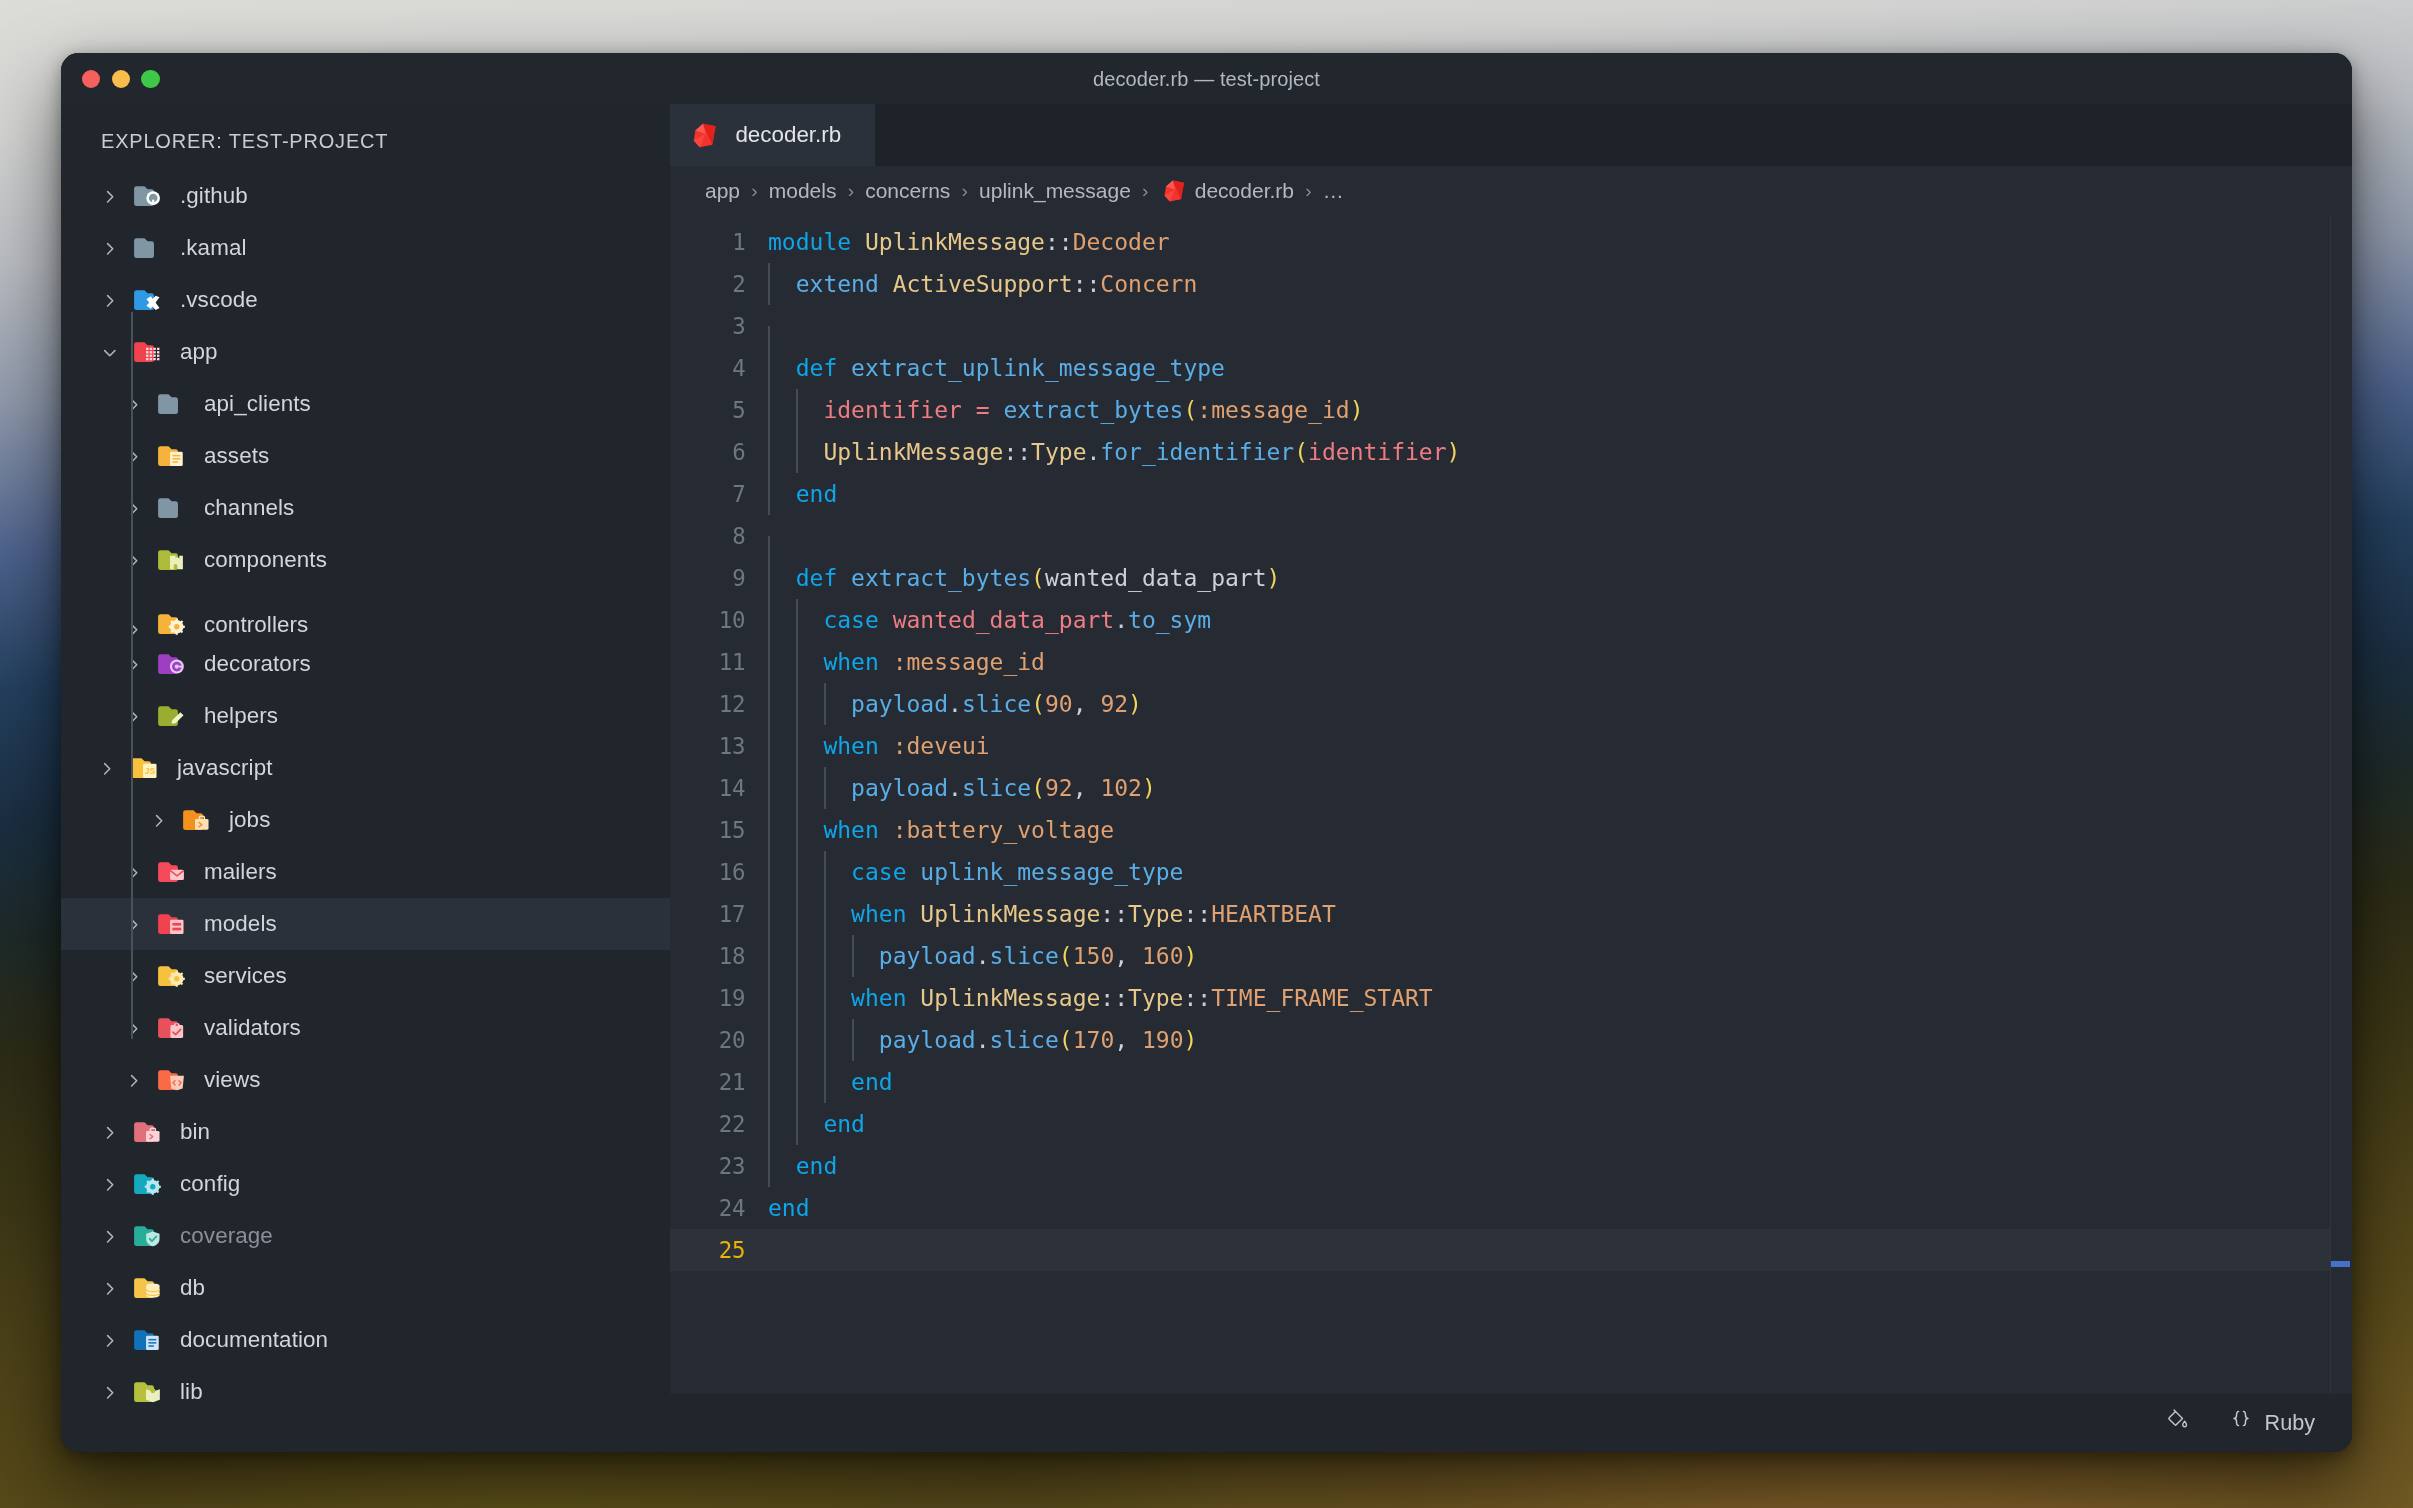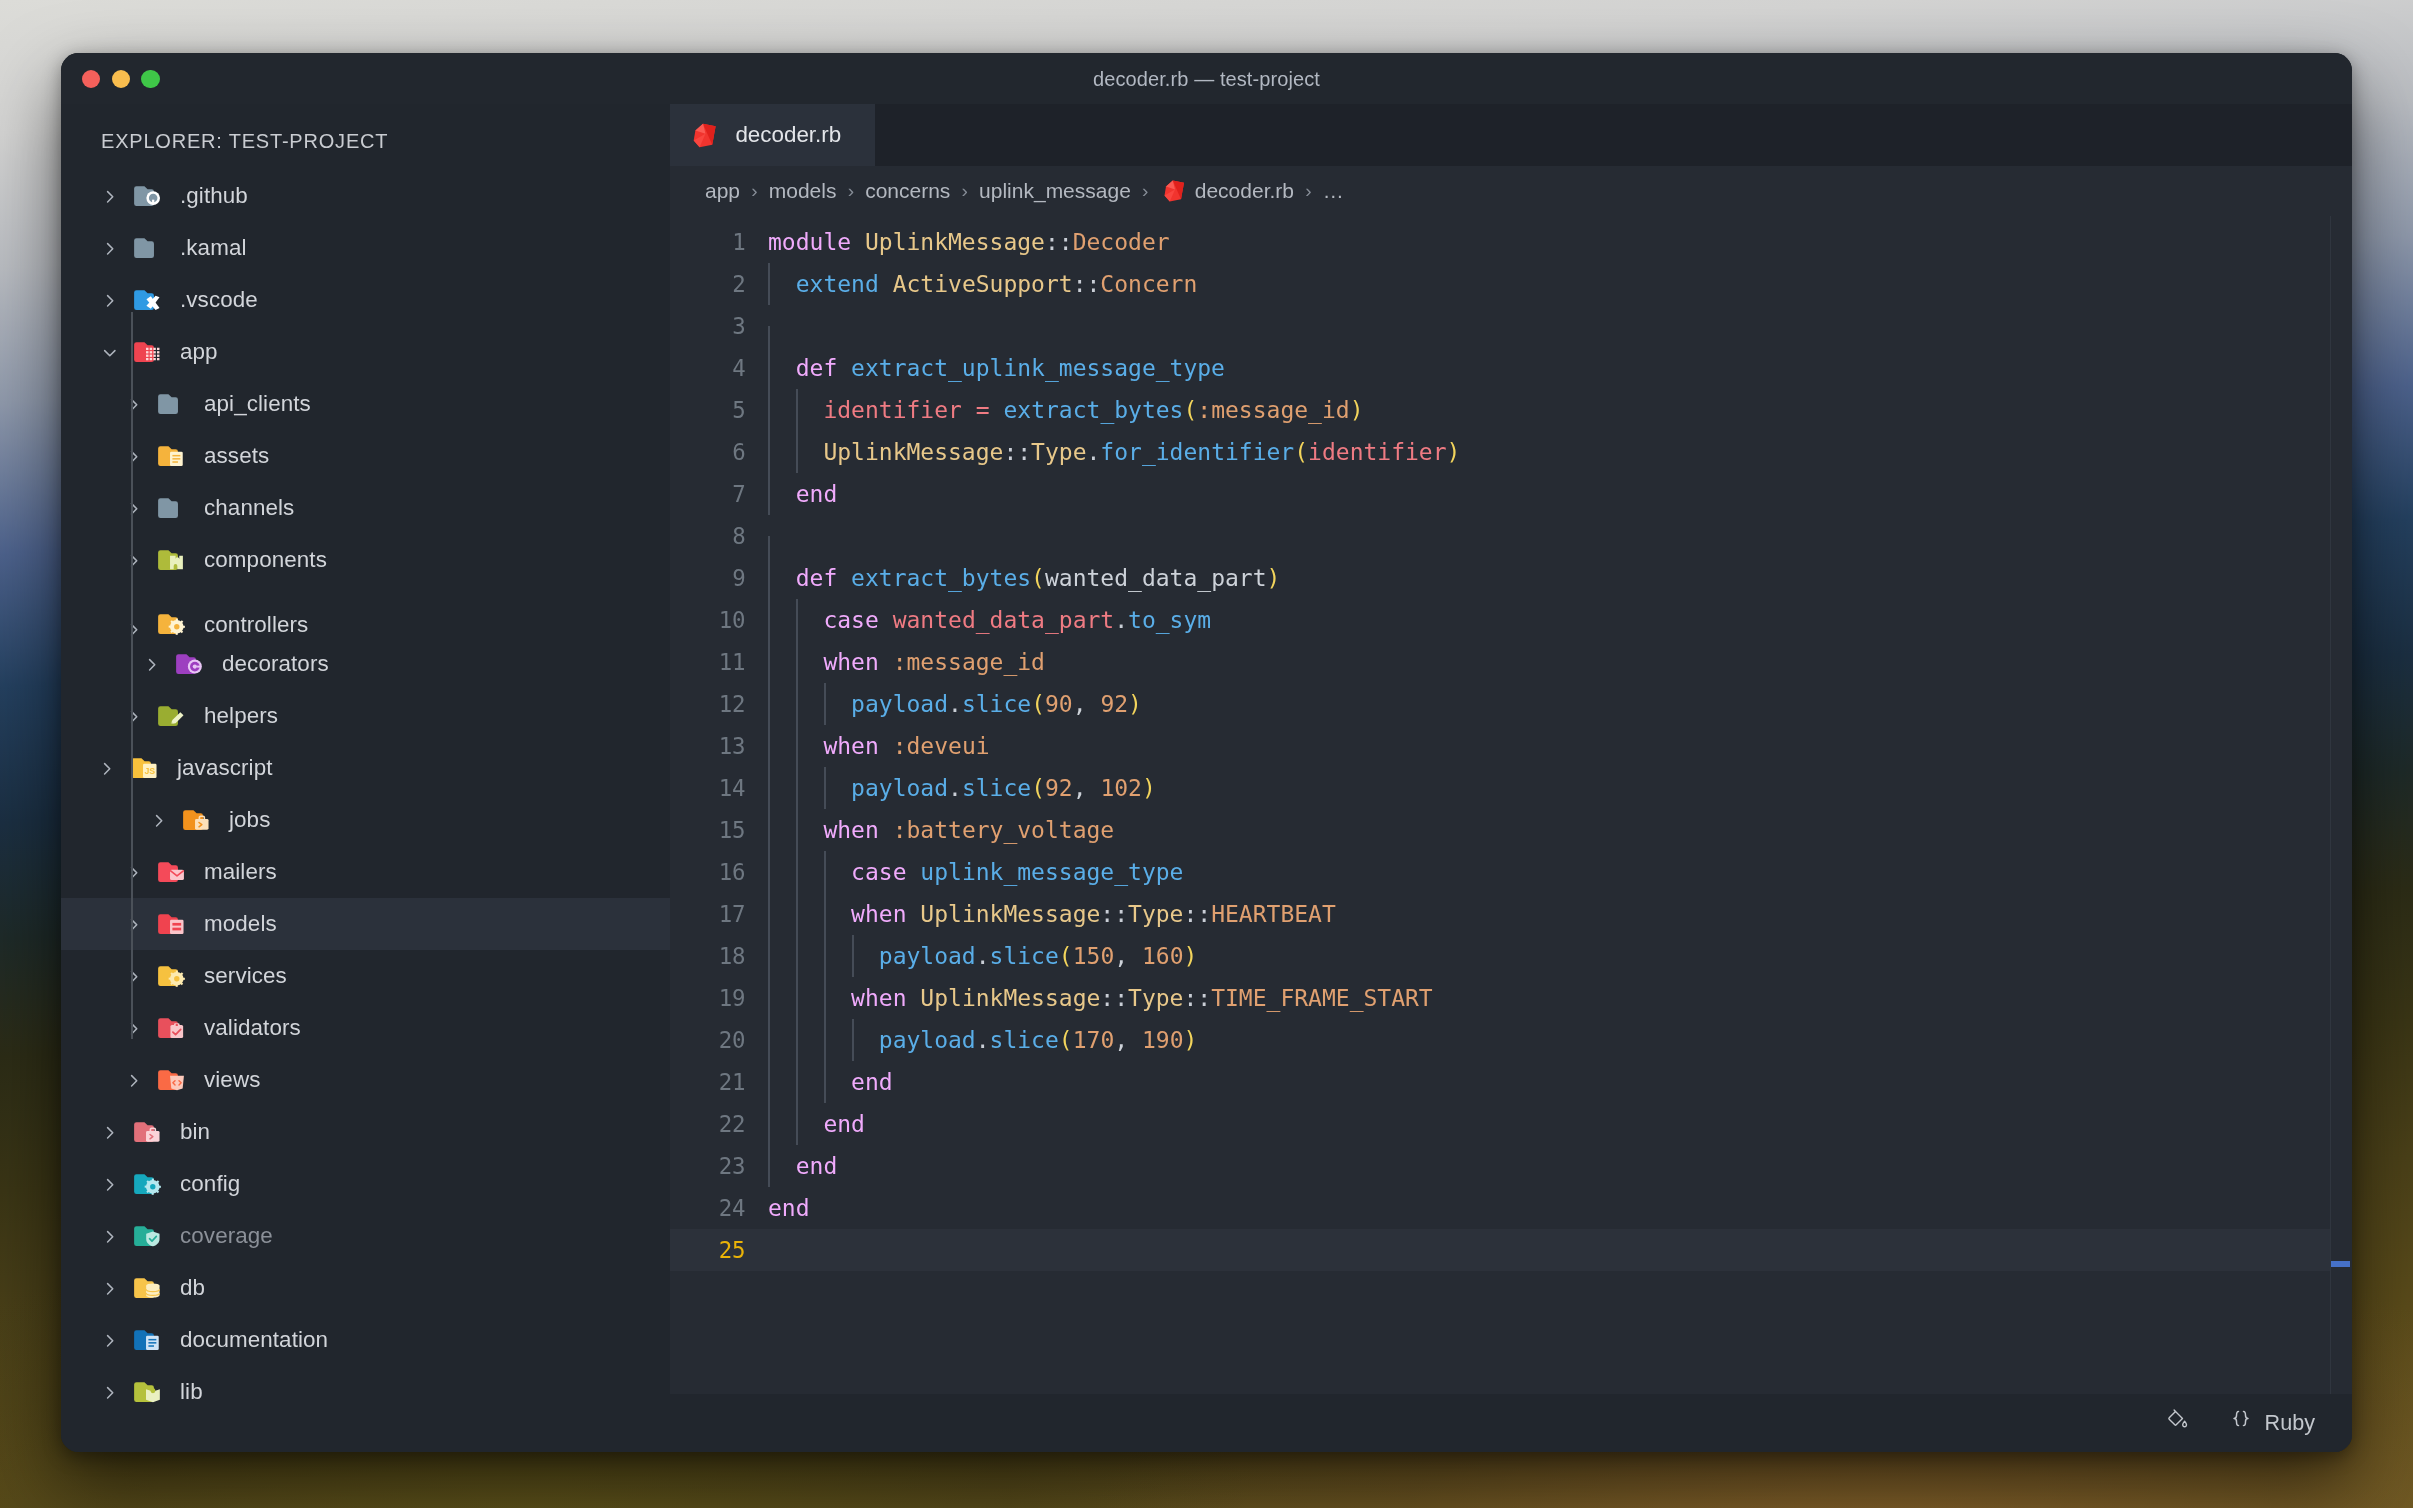--- a/index.html
+++ b/index.html
@@ -243,21 +243,21 @@
   
   .iguide {
     position: absolute;
     top: 0;
     height: 42px;
     width: 1.6px;
     background: #454c57;
   }
 
   
-  .k   { color: #f0abfc; }   
+  .k   { color: #0ea5e9; }   
   .kw2 { color: #5aaee8; }   
   .cls { color: #e8c88a; }   
   .cst { color: #e0a070; }   
   .fn  { color: #5aaee8; }   
   .var { color: #ef7b83; }   
   .op  { color: #c9ced6; }   
   .pn  { color: #f2d45c; }   
   .pl  { color: #cdd2d9; }   
 
   
@@ -456,21 +456,21 @@
                   <rect x="8.3" y="-0.4" width="2.6" height="4.4" fill="#fff4d2" transform="rotate(90 9.5 9.8)"></rect>
                   <rect x="8.3" y="-0.4" width="2.6" height="4.4" fill="#fff4d2" transform="rotate(135 9.5 9.8)"></rect>
                   <rect x="8.3" y="-0.4" width="2.6" height="4.4" fill="#fff4d2" transform="rotate(180 9.5 9.8)"></rect>
                   <rect x="8.3" y="-0.4" width="2.6" height="4.4" fill="#fff4d2" transform="rotate(225 9.5 9.8)"></rect>
                   <rect x="8.3" y="-0.4" width="2.6" height="4.4" fill="#fff4d2" transform="rotate(270 9.5 9.8)"></rect>
                   <rect x="8.3" y="-0.4" width="2.6" height="4.4" fill="#fff4d2" transform="rotate(315 9.5 9.8)"></rect>
                 </g>
               </svg></div>
             <span class="label">controllers</span>
           </div>
-          <div class="row" style="padding-left: 79px;">
+          <div class="row" style="padding-left: 61px;">
             <div class="chev">
               <svg width="17.6" height="17.6" viewBox="0 0 24 24" fill="none" stroke="#aeb4bd" stroke-width="2.1" stroke-linecap="round" stroke-linejoin="round">
                 <path d="M9 5 L16 12 L9 19"></path>
               </svg>
             </div>
             <div class="ficon"><svg width="34" height="27" viewBox="0 0 42 34">
                 <path d="M1 7 a3 3 0 0 1 3-3 h10 l4 4 h5 a3 3 0 0 1 3 3 v15 a3 3 0 0 1-3 3 H4 a3 3 0 0 1-3-3 z" fill="#9d3fc0"></path>
                 <g transform="translate(15,10)">
                   <circle cx="9.6" cy="9.6" r="8.8" fill="#e8c6f5"></circle>
                   <circle cx="9.6" cy="9.6" r="6.1" fill="#9d3fc0"></circle>

